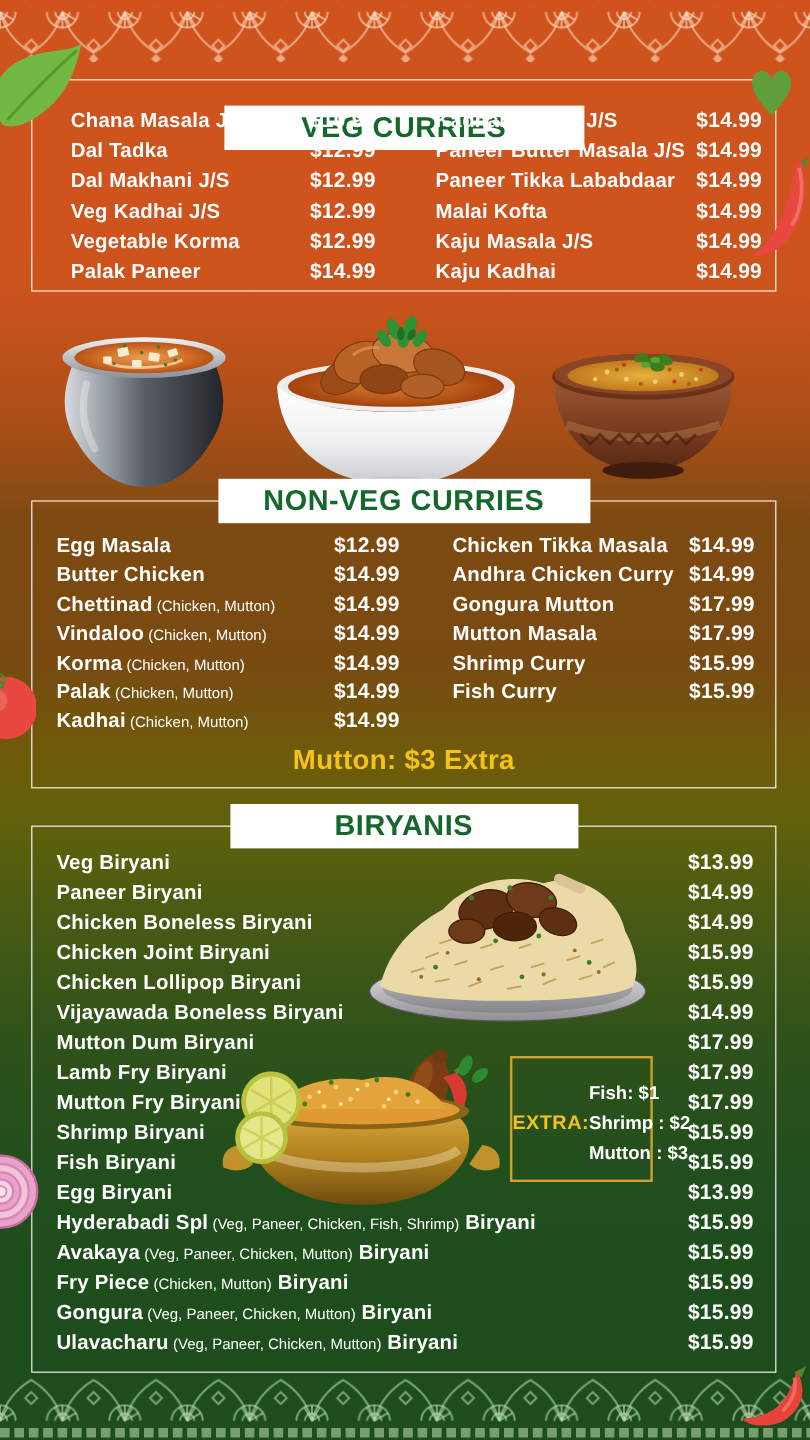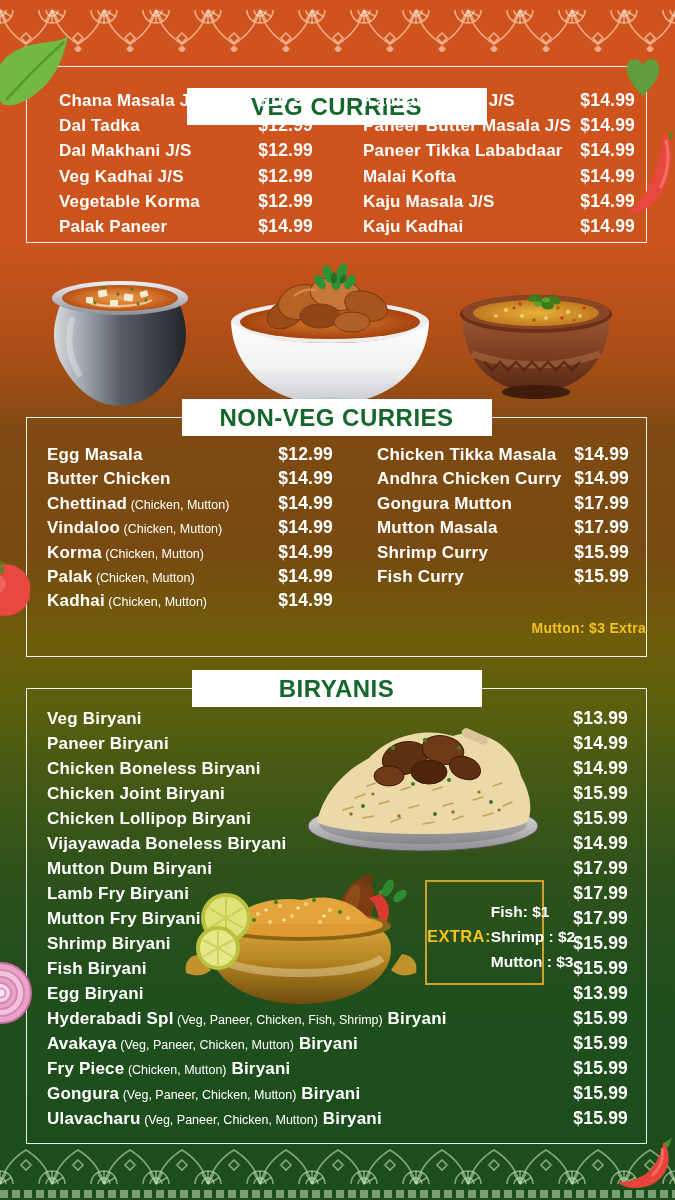--- a/index.html
+++ b/index.html
@@ -38,22 +38,22 @@
   .sec-nonveg .menu-row{height:24.4px;}
   .biryani-list{position:absolute;left:20px;top:19px;width:581px;display:flex;flex-direction:column;}
   .biryani-list .menu-row{height:25px;text-align:center;}
 
   .menu-row{display:flex;justify-content:space-between;align-items:baseline;}
   .item-name{color:#fff;font-weight:700;font-size:17px;letter-spacing:.2px;white-space:nowrap;}
   .item-name .variants{font-size:12.5px;font-weight:400;letter-spacing:0;}
   .item-name .suffix{font-size:17px;font-weight:700;}
   .item-price{color:#fff;font-weight:700;font-size:17.5px;letter-spacing:.2px;}
 
-  .mutton-note{position:absolute;left:0;top:202px;width:100%;text-align:right;
-    color:#f5c21b;font-weight:800;font-size:14px;letter-spacing:.3px;}
+  .mutton-note{position:absolute;left:0;top:202px;width:100%;text-align:center;
+    color:#f5c21b;font-weight:800;font-size:23px;letter-spacing:.3px;}
 
   .extra-box{position:absolute;left:425px;top:880px;width:119px;height:105px;
     border:2px solid #cfa12b;box-sizing:border-box;display:flex;flex-direction:row;
     align-items:center;padding-top:7px;}
   .extra-title{color:#f5c21b;font-weight:800;font-size:16.5px;letter-spacing:.4px;}
   .extra-line{color:#fff;font-weight:700;font-size:15.5px;line-height:25px;white-space:nowrap;}
 
   .photo{position:absolute;}
   .ph-steel{left:40px;top:258px;}
   .ph-bowl{left:224px;top:252px;}

